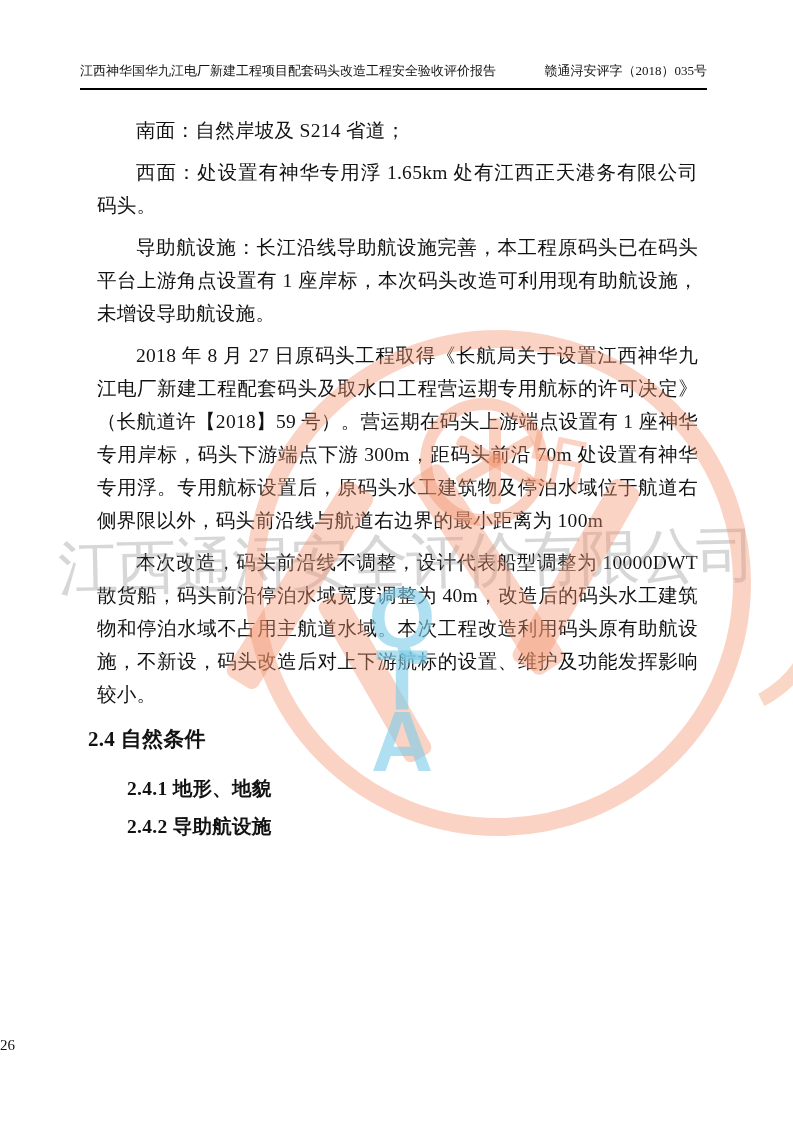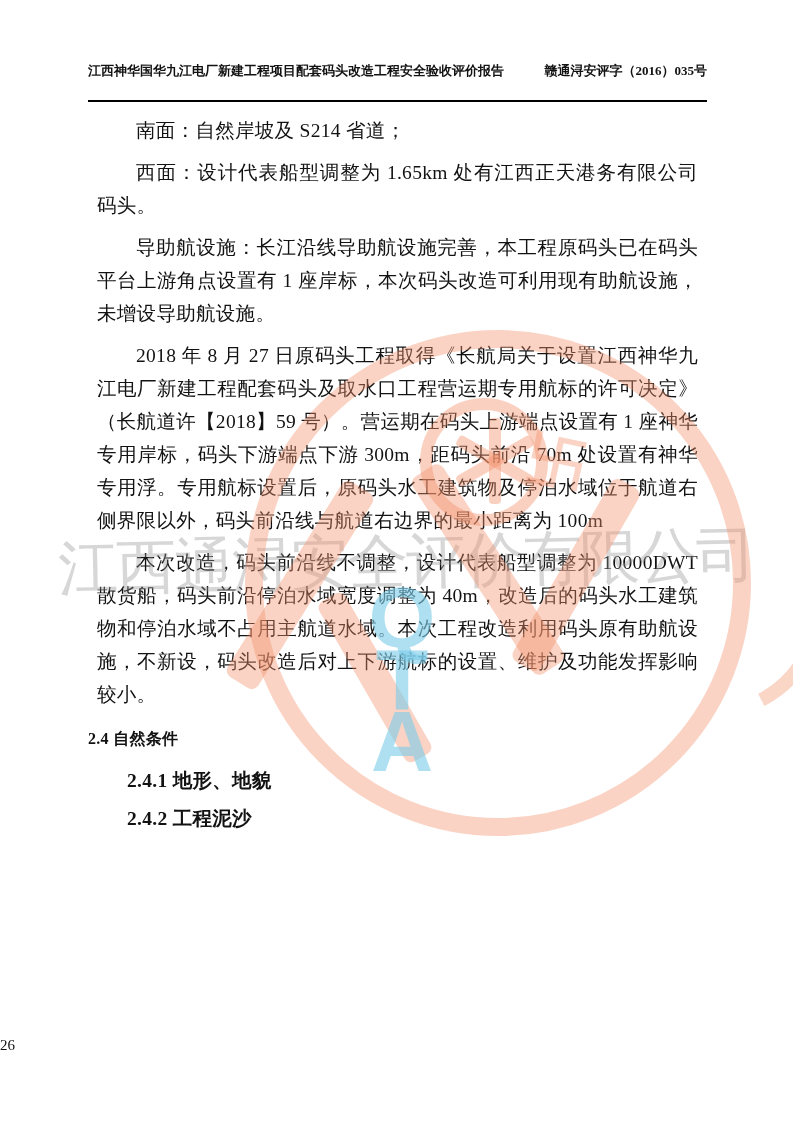--- a/index.html
+++ b/index.html
@@ -2,32 +2,32 @@
 <html><head>
 <meta charset="utf-8">
 <style>
   html,body{margin:0;padding:0;background:#9a9a9a;}
   .page{
     position:relative;width:793px;height:1122px;margin:0 auto;background:#ffffff;
     overflow:hidden;font-family:"Liberation Serif",serif;color:#121212;
   }
   
   .header{
-    position:absolute;left:88px;right:86px;top:62px;
+    position:absolute;left:80px;right:86px;top:62px;
     display:flex;justify-content:space-between;align-items:flex-end;
-    border-bottom:2px solid #000;padding-bottom:20px;
-    font-weight:bold;font-size:13px;white-space:nowrap;line-height:18px;
+    border-bottom:2px solid #000;padding-bottom:8px;
+    font-weight:normal;font-size:13px;white-space:nowrap;line-height:18px;
   }
   
   .content{
     position:absolute;left:88px;right:86px;top:105px;
     font-size:19.5px;line-height:33px;text-align:justify;letter-spacing:0.3px;
   }
   .content p{margin:9px;text-indent:2em;}
-  .sec{font-size:16px;font-weight:bold;margin:6px 0 4px;line-height:38px;text-indent:0;}
+  .sec{font-size:21px;font-weight:bold;margin:6px 0 12px;line-height:38px;text-indent:0;}
   .sub{font-size:19.5px;font-weight:bold;margin:0;line-height:38px;text-indent:2em;font-family:Liberation Serif, serif;}
   .pagenum{position:absolute;left:0;right:0;bottom:68px;text-align:left;font-size:15px;}
   
   .wm{position:absolute;inset:0;pointer-events:none;}
   .company{
     position:absolute;left:58px;top:522px;width:700px;white-space:nowrap;
     font-size:60px;letter-spacing:-2px;color:rgba(150,150,150,0.38);
     transform:rotate(-1.2deg);font-family:"Liberation Serif",serif;
   }
   .ring{
@@ -62,32 +62,32 @@
     color:rgba(125,205,232,0.62);font-size:86px;line-height:62px;letter-spacing:0;
   }
 </style>
 </head>
 <body>
 
 <div class="page">
 
   <div class="header">
     <span>江西神华国华九江电厂新建工程项目配套码头改造工程安全验收评价报告</span>
-    <span>赣通浔安评字（2016）035号</span>
+    <span>赣通浔安评字（2018）035号</span>
   </div>
 
   <div class="content">
     <p>南面：自然岸坡及 S214 省道；</p>
-    <p>西面：设计代表船型调整为 1.65km 处有江西正天港务有限公司码头。</p>
+    <p>西面：处设置有神华专用浮 1.65km 处有江西正天港务有限公司码头。</p>
     <p>导助航设施：长江沿线导助航设施完善，本工程原码头已在码头平台上游角点设置有 1 座岸标，本次码头改造可利用现有助航设施，未增设导助航设施。</p>
     <p>2018 年 8 月 27 日原码头工程取得《长航局关于设置江西神华九江电厂新建工程配套码头及取水口工程营运期专用航标的许可决定》（长航道许【2018】59 号）。营运期在码头上游端点设置有 1 座神华专用岸标，码头下游端点下游 300m，距码头前沿 70m 处设置有神华专用浮。专用航标设置后，原码头水工建筑物及停泊水域位于航道右侧界限以外，码头前沿线与航道右边界的最小距离为 100m</p>
     <p>本次改造，码头前沿线不调整，设计代表船型调整为 10000DWT 散货船，码头前沿停泊水域宽度调整为 40m，改造后的码头水工建筑物和停泊水域不占用主航道水域。本次工程改造利用码头原有助航设施，不新设，码头改造后对上下游航标的设置、维护及功能发挥影响较小。</p>
     <h2 class="sec">2.4 自然条件</h2>
     <h3 class="sub">2.4.1 地形、地貌</h3>
-    <h3 class="sub">2.4.2 工程泥沙</h3>
+    <h3 class="sub">2.4.2 导助航设施</h3>
   </div>
 
   <div class="wm">
     <div class="company">江西通浔安全评价有限公司</div>
 
     <div class="ring"></div>
 
     <div class="emblem">
       <div class="spoke" style="transform:rotate(0deg);"></div>
       <div class="spoke" style="transform:rotate(60deg);"></div>

